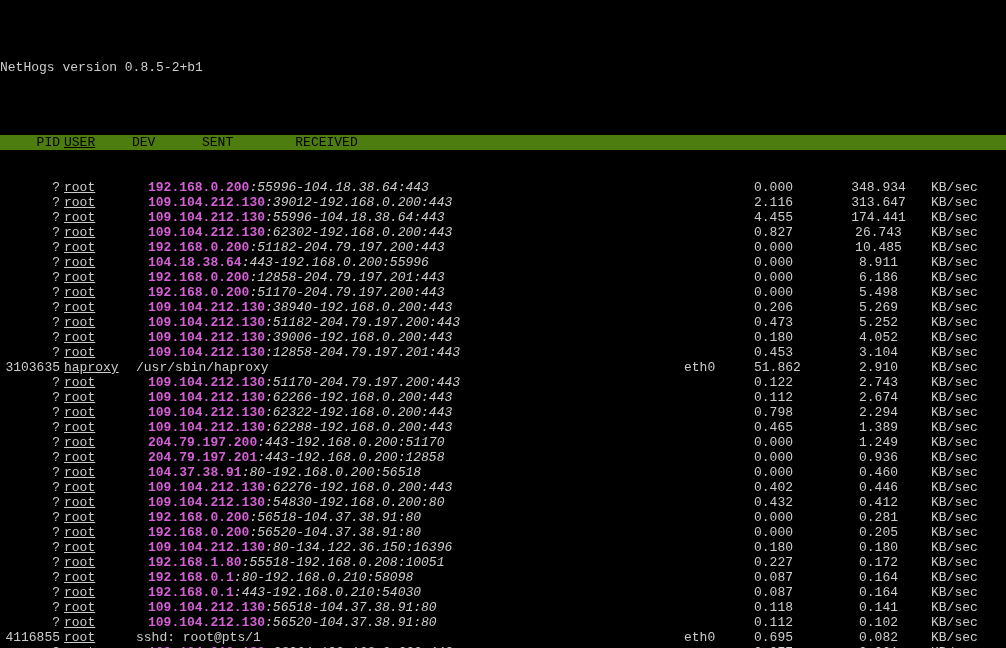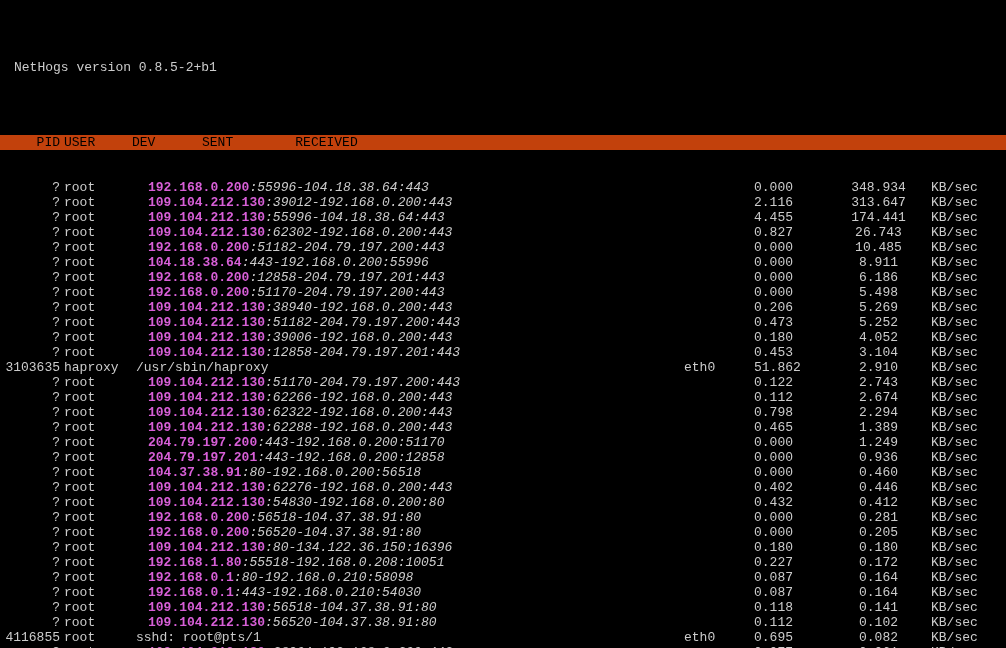--- a/index.html
+++ b/index.html
@@ -8,29 +8,29 @@
     background: #000;
     color: #ccc;
     font-family: "Courier New", monospace;
     font-size: 13px;
     line-height: 15px;
     width: 1006px;
     height: 648px;
     overflow: hidden;
     white-space: pre;
   }
-  .title { color: #ccc; padding-left:14px; }
+  .title { color: #ccc; padding-left:0; }
   .hdr {
     color: #000;
-    background: #c2410c;
+    background: #4d7c0f;
     display: flex;
   }
   .row { display: flex; }
   .c-pid  { width: 60px; text-align: right; }
-  .c-user { width: 68px; padding-left:4px; }
+  .c-user { width: 68px; padding-left:4px;text-decoration:underline; }
   .c-prog { width: 548px; padding-left:4px; }
   .c-dev  { width: 70px; font-family: Liberation Mono, monospace; }
   .c-sent { width: 72px; text-align: left; }
   .c-recv { width: 105px; text-align: center; }
   .c-unit { width: 55px; }
   .ip   { color: #d75fd7; font-weight: bold; margin-left: 12px; }
   .tail { color: #ccc; font-style: italic; }
   .prog { color: #ccc; margin-top: 8px; }
 </style>
 </head>

